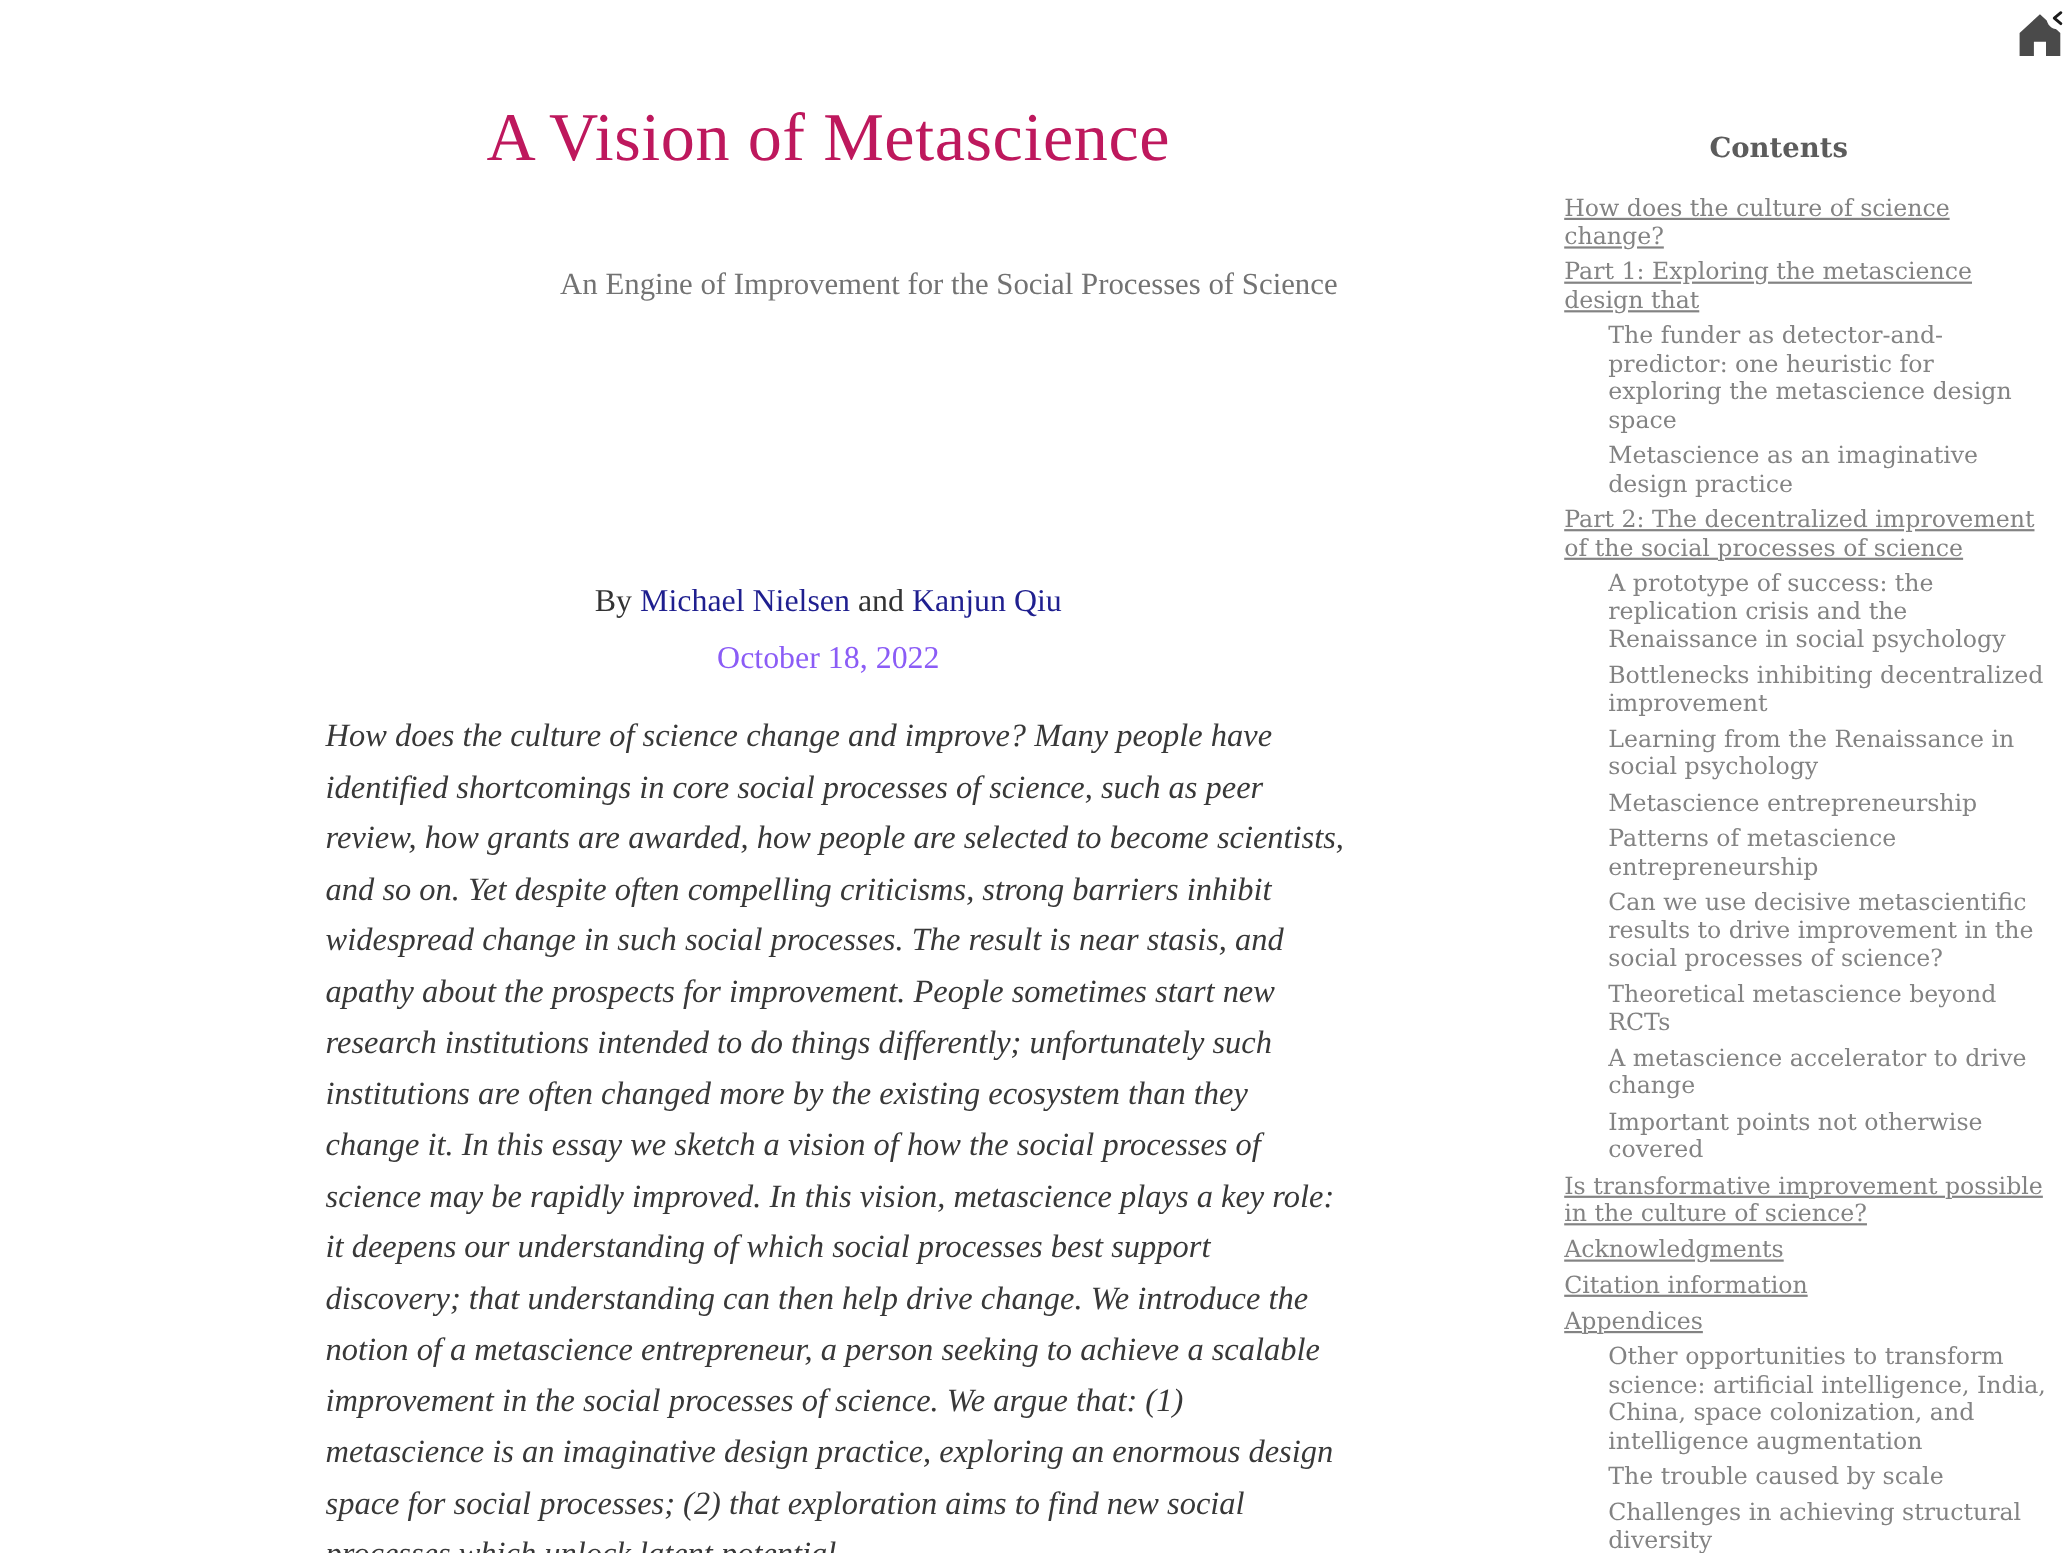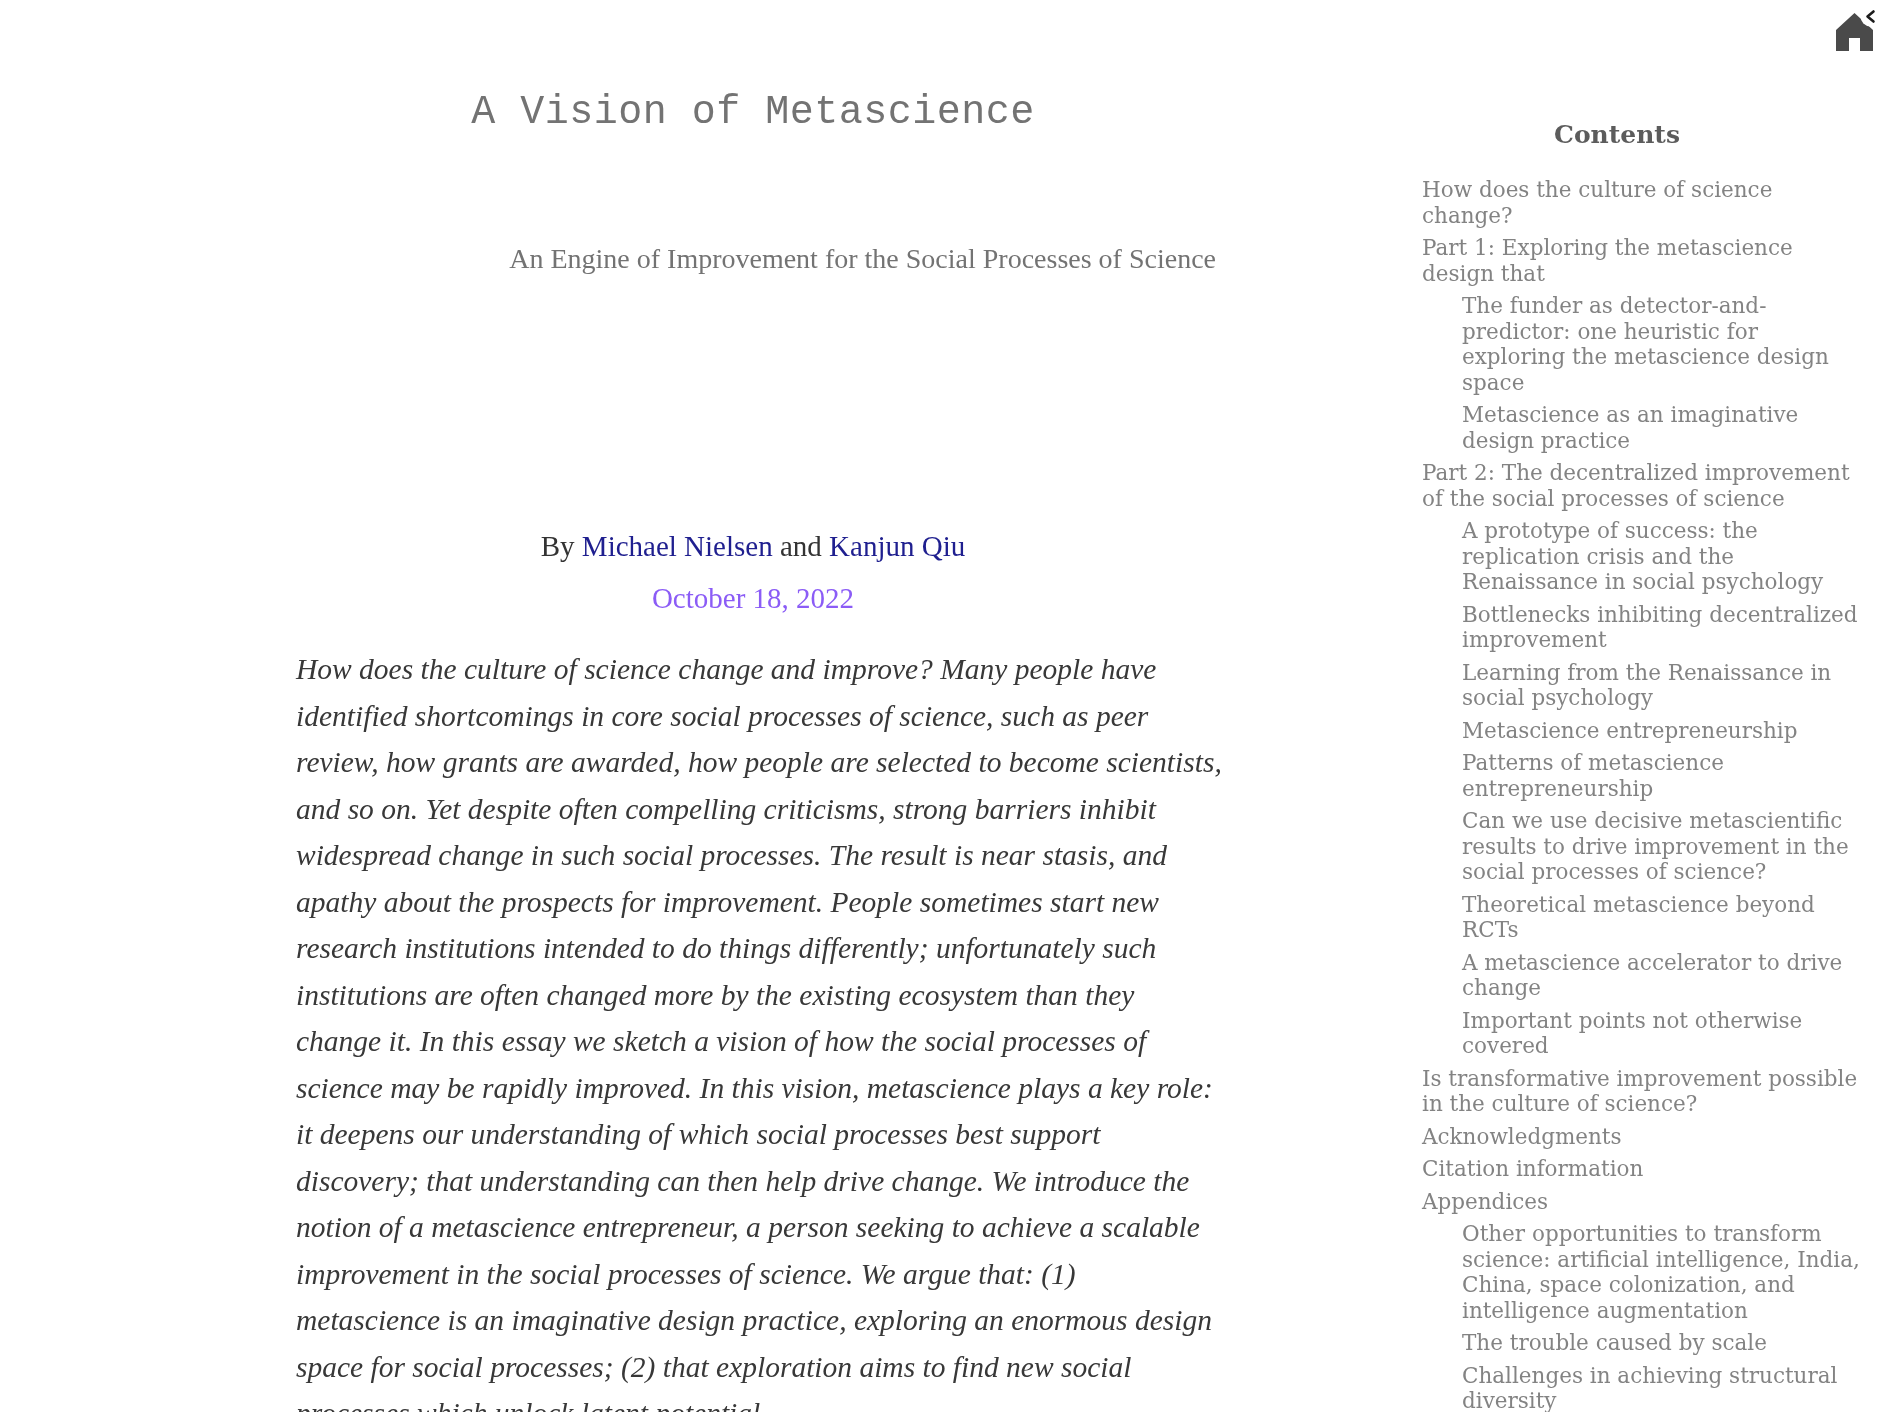--- a/index.html
+++ b/index.html
@@ -35,25 +35,25 @@
     top: 0;
     width: 926px;
   }
   .doc-title {
     position: absolute;
     top: 90px;
     left: 0;
     width: 100%;
     margin: 0;
     text-align: center;
-    font-size: 40px;
+    font-size: 62px;
     font-weight: 400;
     letter-spacing: 0.5px;
-    color: #737373;
-    font-family: Liberation Mono, monospace;
+    color: #be185d;
+    font-family: Liberation Serif, serif;
   }
   .doc-subtitle {
     position: absolute;
     top: 228px;
     left: 0;
     width: 100%;
     margin: 0;
     text-align: right;
     font-size: 28px;
     line-height: 62px;
@@ -116,20 +116,21 @@
   }
   .toc-item {
     font-size: 21.5px;
     line-height: 25.5px;
     color: #838383;
     margin-bottom: 7px;
     cursor: pointer;
   }
   .toc-item.lvl0 {
     margin-top: 4px;
+    text-decoration: underline;
   }
   .toc-item.lvl1 {
     margin-left: 40px;
   }
 </style>
 </head>
 <body>
 
 <button class="home-btn" title="">
   <span>

